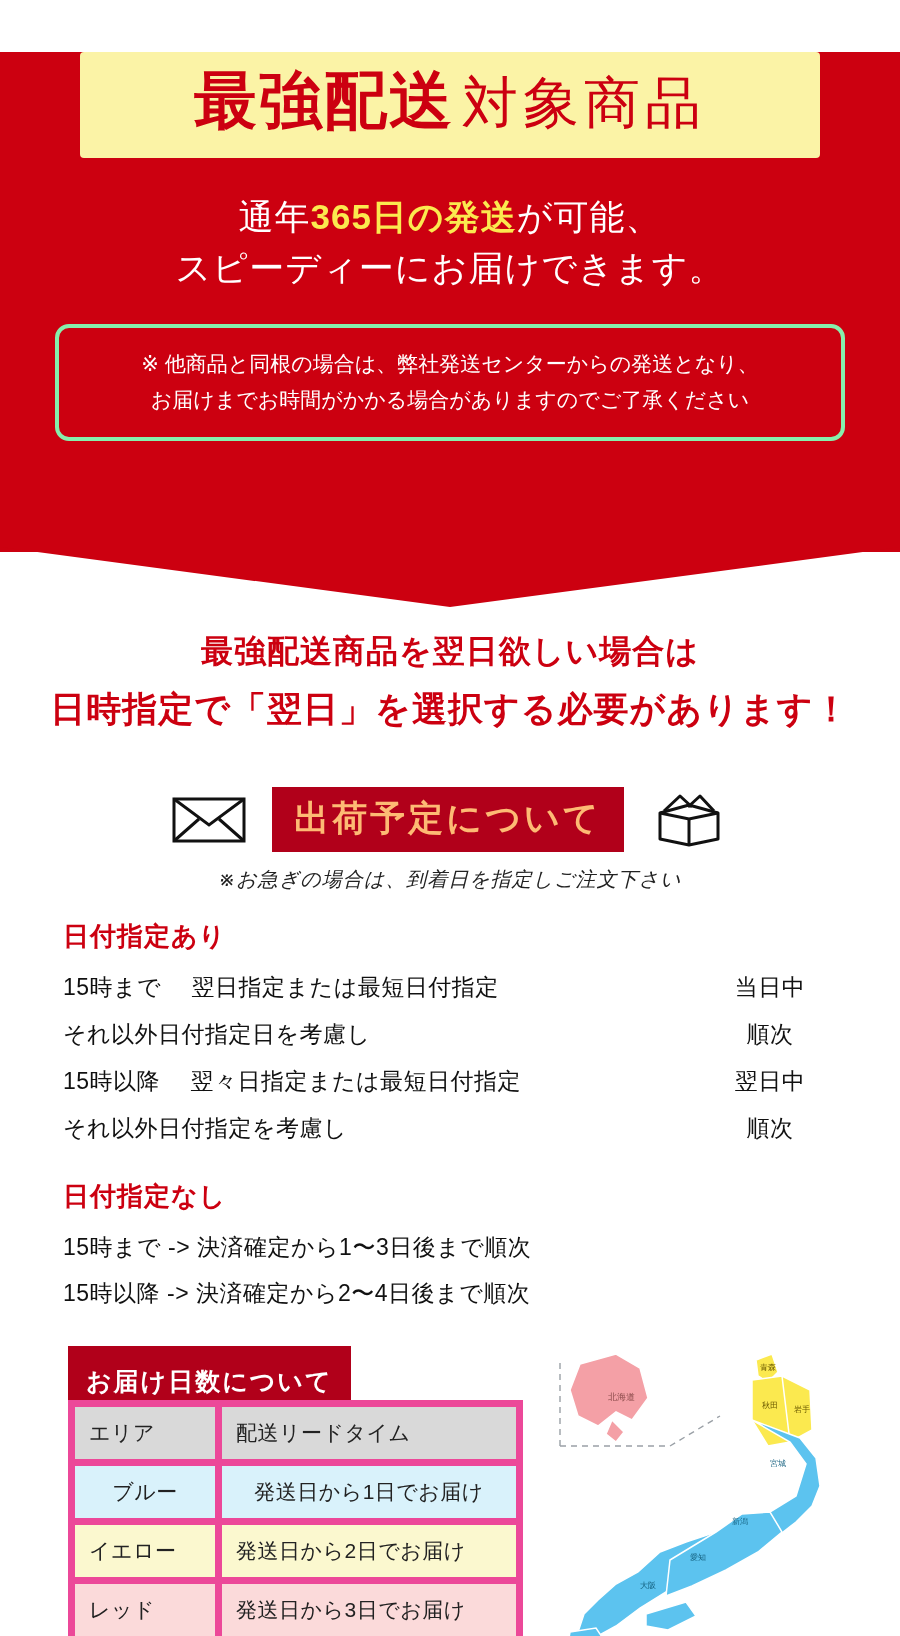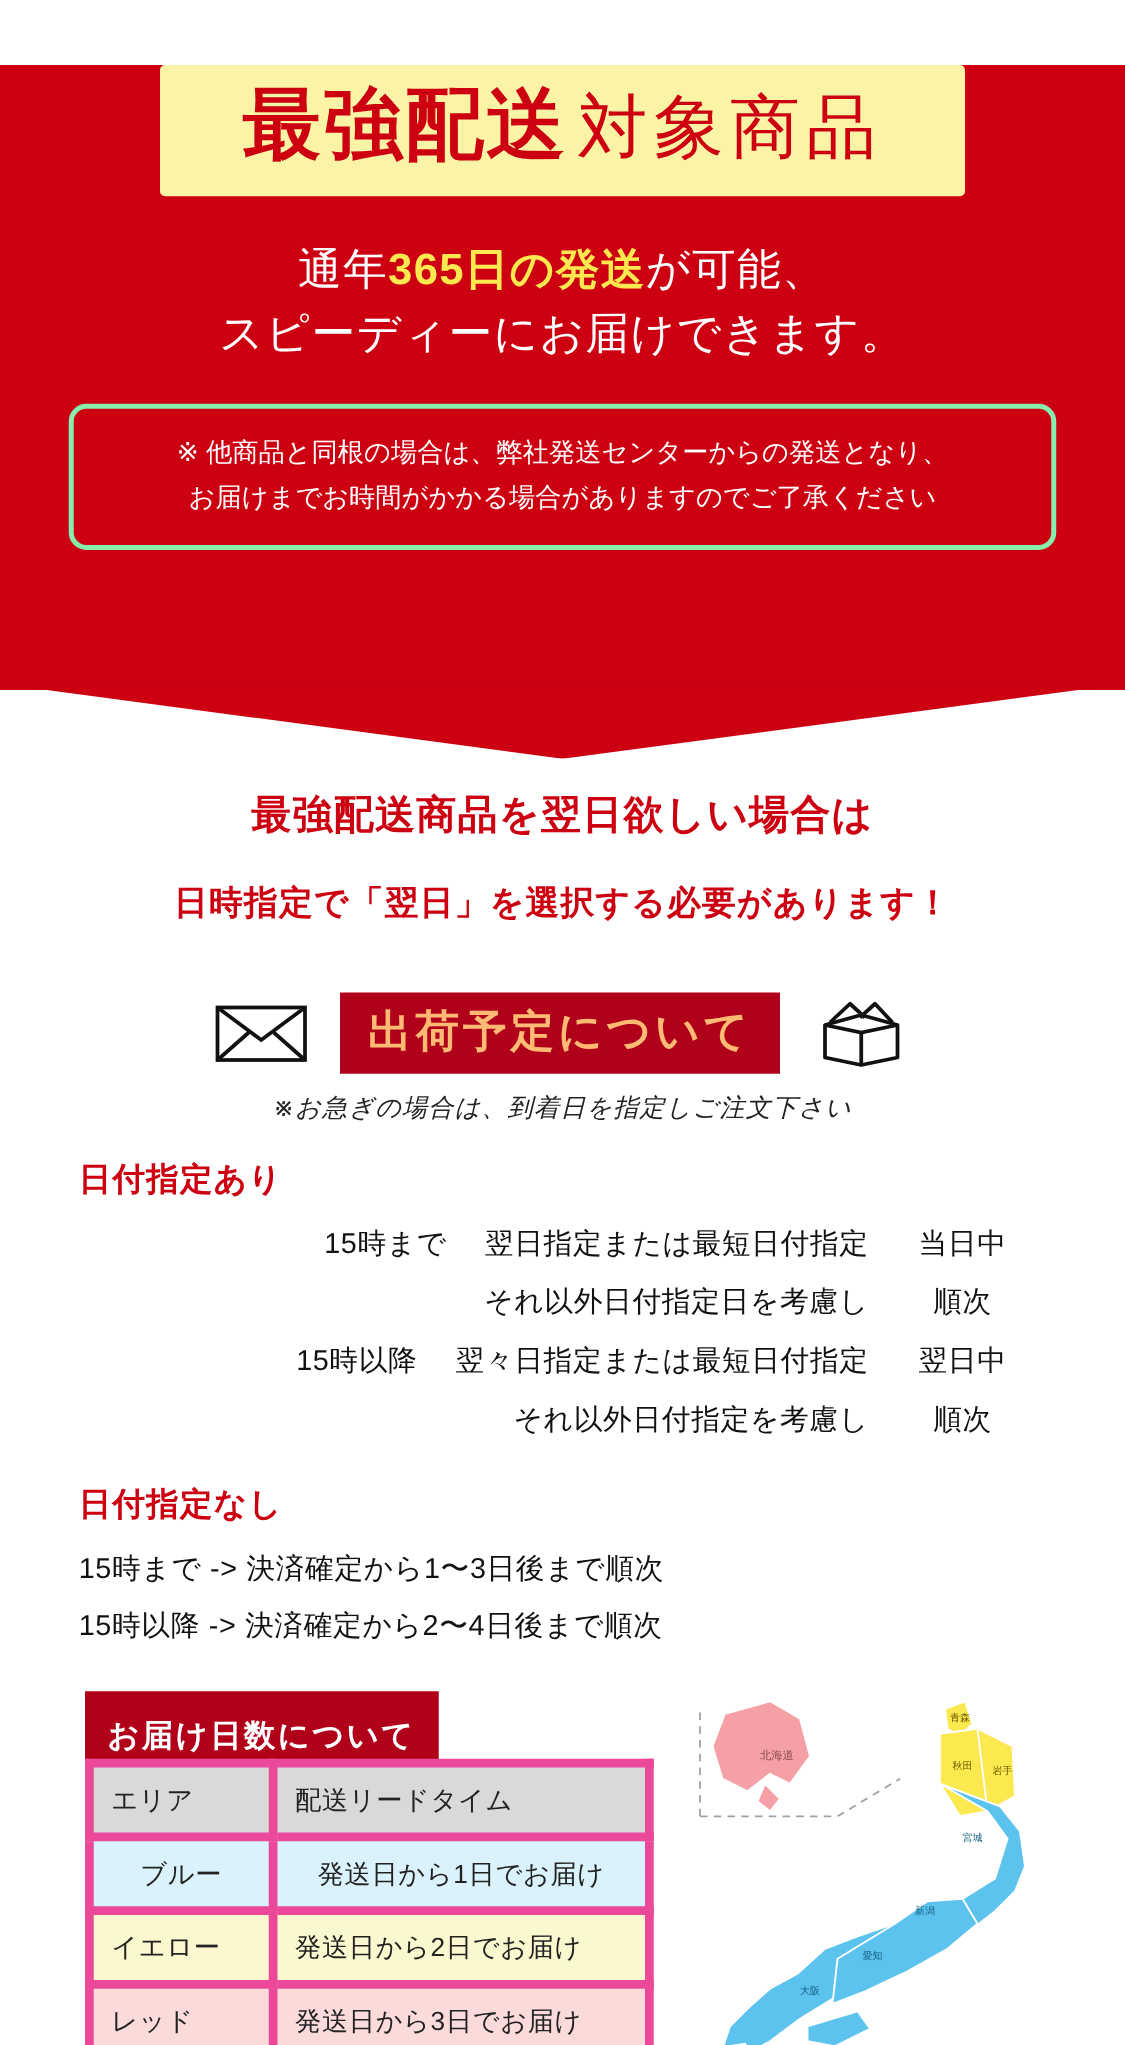--- a/index.html
+++ b/index.html
@@ -26,21 +26,21 @@
   .hero::after {
     content: "";
     position: absolute;
     left: 0; right: 0; bottom: -55px;
     height: 60px;
     background: #cc0010;
     clip-path: polygon(0 0, 100% 0, 100% 0, 50% 100%, 0 0);
   }
   .hero-title-box {
     margin: 52px auto 0 auto;
-    width: 644px;
+    width: 740px;
     background: #fbf3a6;
     border-radius: 4px;
     text-align: center;
     padding: 12px 0 16px 0;
     box-sizing: border-box;
   }
   .hero-title-box .t1 {
     font-size: 63px;
     font-weight: bold;
     color: #cc0010;
@@ -86,23 +86,23 @@
     margin-top: 78px;
     text-align: center;
     color: #cc0010;
     font-weight: bold;
   }
   .attention .a1 {
     font-size: 32px;
     letter-spacing: 1px;
   }
   .attention .a2 {
-    font-size: 27px;
-    letter-spacing: 1px;
-    margin-top: 30px;
+    font-size: 35px;
+    letter-spacing: 1px;
+    margin-top: 12px;
   }
 
   
   .ship-head {
     margin-top: 54px;
     display: flex;
     align-items: center;
     justify-content: center;
     gap: 26px;
   }
@@ -138,21 +138,21 @@
     letter-spacing: 1px;
   }
   .row {
     display: flex;
     align-items: baseline;
     font-size: 23px;
     color: #111;
     line-height: 2.05;
     padding-left: 8px;
   }
-  .row .c-main { flex: 1 1 auto; letter-spacing: 0.5px; text-align: right; }
+  .row .c-main { flex: 1 1 auto; letter-spacing: 0.5px; }
   .row .c-right {
     flex: 0 0 auto;
     width: 150px;
     text-align: center;
     letter-spacing: 0.5px;
   }
   .row-plain {
     font-size: 23px;
     color: #111;
     line-height: 2.0;

